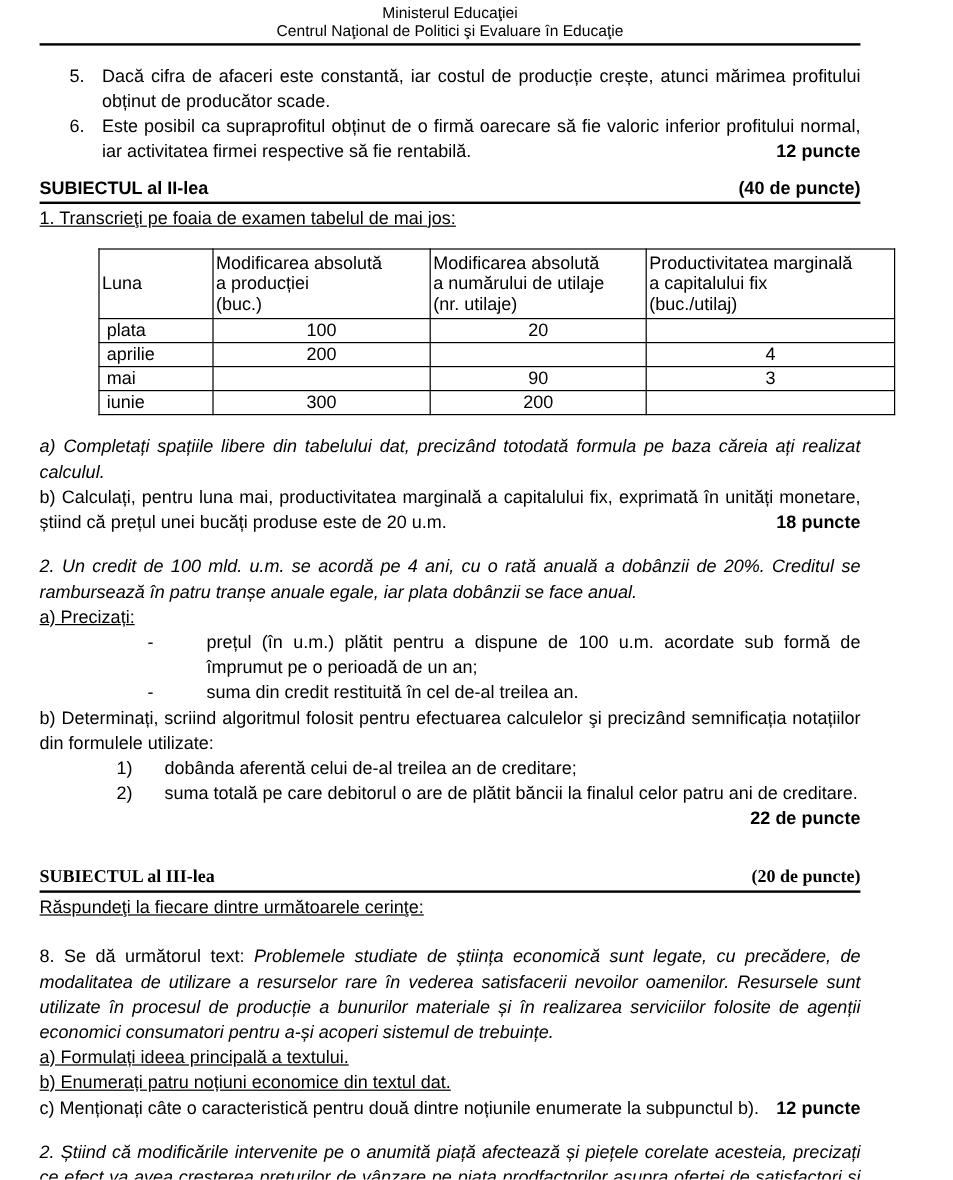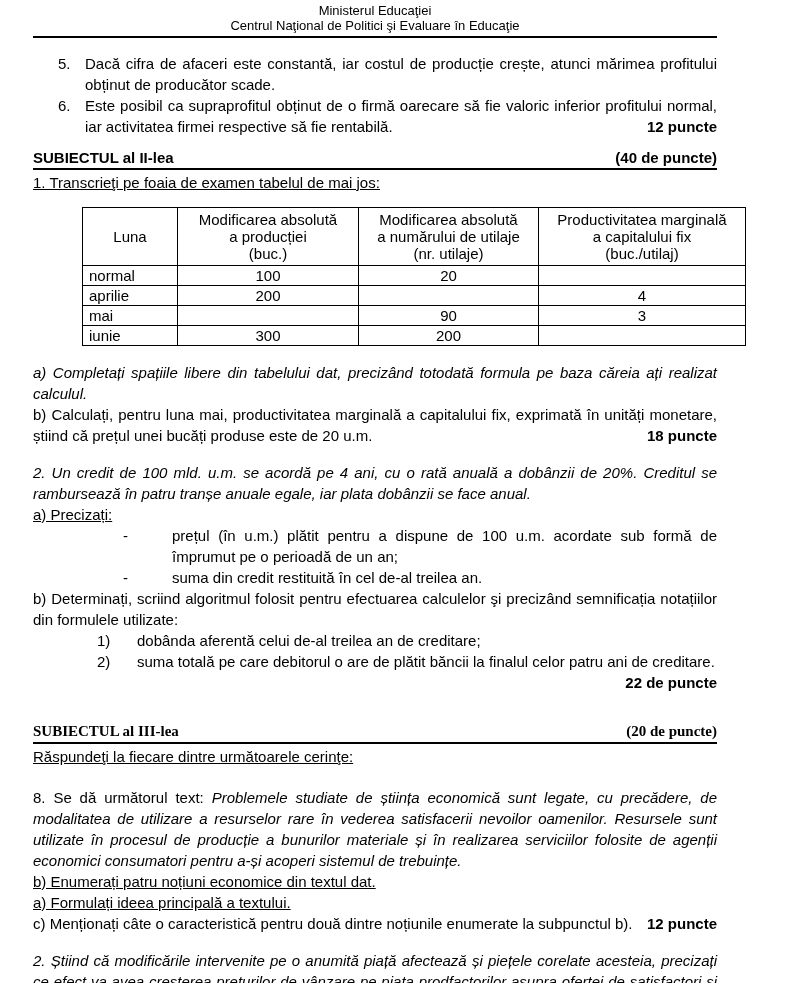--- a/index.html
+++ b/index.html
@@ -27,21 +27,21 @@
     font-weight:bold;border-bottom:2px solid #000;padding-bottom:1px;line-height:19px;gap:48px;
   }
   .line{margin:0;text-decoration:underline;}
   .intro-line{margin-top:2px;}
   .data-table{
     border-collapse:collapse;table-layout:fixed;width:663px;
     margin:14px 0 0 49px;font-size:15px;
   }
   .data-table th,.data-table td{border:1px solid #000;}
   .data-table th{
-    font-weight:normal;text-align:center;vertical-align:middle;
+    font-weight:normal;text-align:left;vertical-align:middle;
     white-space:pre-line;line-height:17px;padding:3px 2px;
   }
   .data-table td{height:19px;line-height:17px;padding:0 6px;text-align:center;vertical-align:middle;}
   .data-table td:first-child{text-align:left;}
   .mt14{margin-top:29px;font-family:Liberation Serif, serif;}
   .mt16{margin-top:16px;font-style:italic;}
   .mt20{margin-top:20px;}
   .dash-list{margin-left:90px;}
   .dash-list .hang-marker{width:49px;flex:none;}
   .num-list{margin-left:64px;}
@@ -97,21 +97,21 @@
         <th>Modificarea absolută
 a numărului de utilaje
 (nr. utilaje)</th>
         <th>Productivitatea marginală
 a capitalului fix
 (buc./utilaj)</th>
       </tr>
     </thead>
     <tbody>
       <tr>
-        <td>normal</td>
+        <td>plata</td>
         <td>100</td>
         <td>20</td>
         <td></td>
       </tr>
       <tr>
         <td>aprilie</td>
         <td>200</td>
         <td></td>
         <td>4</td>
       </tr>
@@ -183,22 +183,22 @@
     <span>SUBIECTUL al III-lea</span>
     <span>(20 de puncte)</span>
   </div>
 
   <p class="line intro-line">Răspundeţi la fiecare dintre următoarele cerinţe:</p>
 
   <div class="j mt20">
     <span>8. Se dă următorul text:</span>
     <i>Problemele studiate de știința economică sunt legate, cu precădere, de modalitatea de utilizare a resurselor rare în vederea satisfacerii nevoilor oamenilor. Resursele sunt utilizate în procesul de producție a bunurilor materiale și în realizarea serviciilor folosite de agenții economici consumatori pentru a-și acoperi sistemul de trebuințe.</i>
   </div>
+  <p class="line">a) Formulați ideea principală a textului.</p>
   <p class="line">b) Enumerați patru noțiuni economice din textul dat.</p>
-  <p class="line">a) Formulați ideea principală a textului.</p>
   <div>
     <span>c) Menționați câte o caracteristică pentru două dintre noțiunile enumerate la subpunctul b).</span>
     <span class="pts">12 puncte</span>
   </div>
 
   <div class="j mt16">
     <span>2. Știind că modificările intervenite pe o anumită piață afectează și piețele corelate acesteia, precizați ce efect va avea creșterea prețurilor de vânzare pe piața prodfactorilor asupra ofertei de satisfactori și asupra prețului satisfactorilor.</span>
     <span class="pts">8 puncte</span>
   </div>
 

